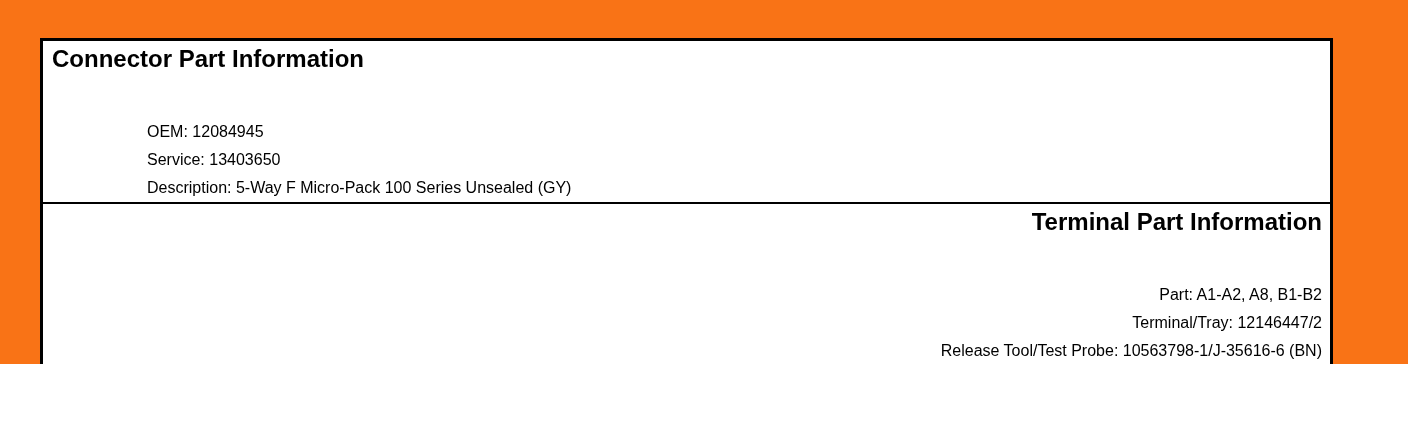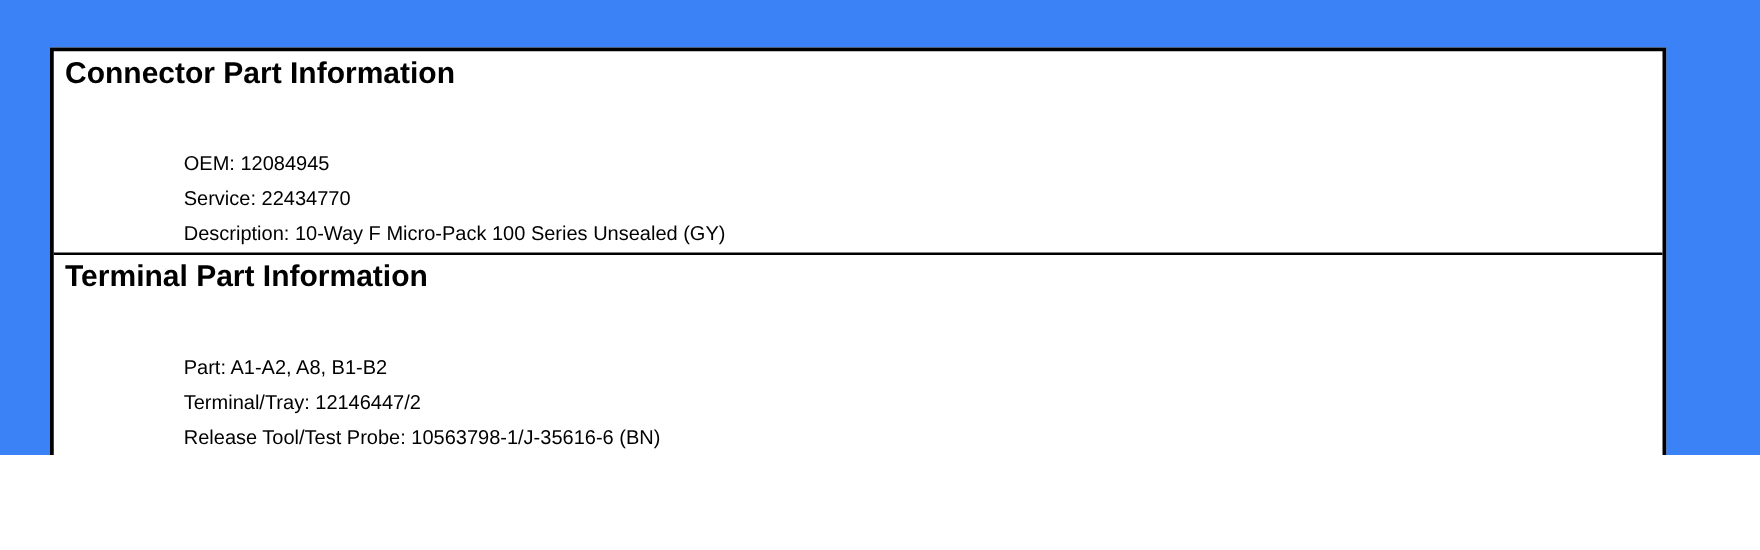--- a/index.html
+++ b/index.html
@@ -6,37 +6,38 @@
     margin: 0;
     padding: 0;
     background: #ffffff;
     font-family: "Liberation Sans", "DejaVu Sans", sans-serif;
     color: #000000;
   }
   .page {
     position: relative;
     width: 1408px;
     height: 364px;
-    background: #3b82f6;
+    background: #f97316;
     overflow: hidden;
   }
   .info-table {
     position: absolute;
     left: 40px;
     top: 38px;
     width: 1293px;
     box-sizing: border-box;
     border: 3px solid #000000;
     background: #ffffff;
   }
   .section {
     padding: 4px 8px 0 9px;
   }
   .section + .section {
     border-top: 2px solid #000000;
+    text-align: right;
   }
   .section-title {
     margin: 0;
     font-size: 24px;
     line-height: 28px;
     font-weight: bold;
     color: #000000;
     white-space: nowrap;
   }
   .section-body {
@@ -55,22 +56,22 @@
 </head>
 <body>
 
 <div class="page">
   <div class="info-table">
 
     <section class="section">
       <h2 class="section-title">Connector Part Information</h2>
       <div class="section-body">
         <div class="field-line">OEM: 12084945</div>
-        <div class="field-line">Service: 22434770</div>
-        <div class="field-line">Description: 10-Way F Micro-Pack 100 Series Unsealed (GY)</div>
+        <div class="field-line">Service: 13403650</div>
+        <div class="field-line">Description: 5-Way F Micro-Pack 100 Series Unsealed (GY)</div>
       </div>
     </section>
 
     <section class="section">
       <h2 class="section-title">Terminal Part Information</h2>
       <div class="section-body last-pad">
         <div class="field-line">Part: A1-A2, A8, B1-B2</div>
         <div class="field-line">Terminal/Tray: 12146447/2</div>
         <div class="field-line">Release Tool/Test Probe: 10563798-1/J-35616-6 (BN)</div>
       </div>

